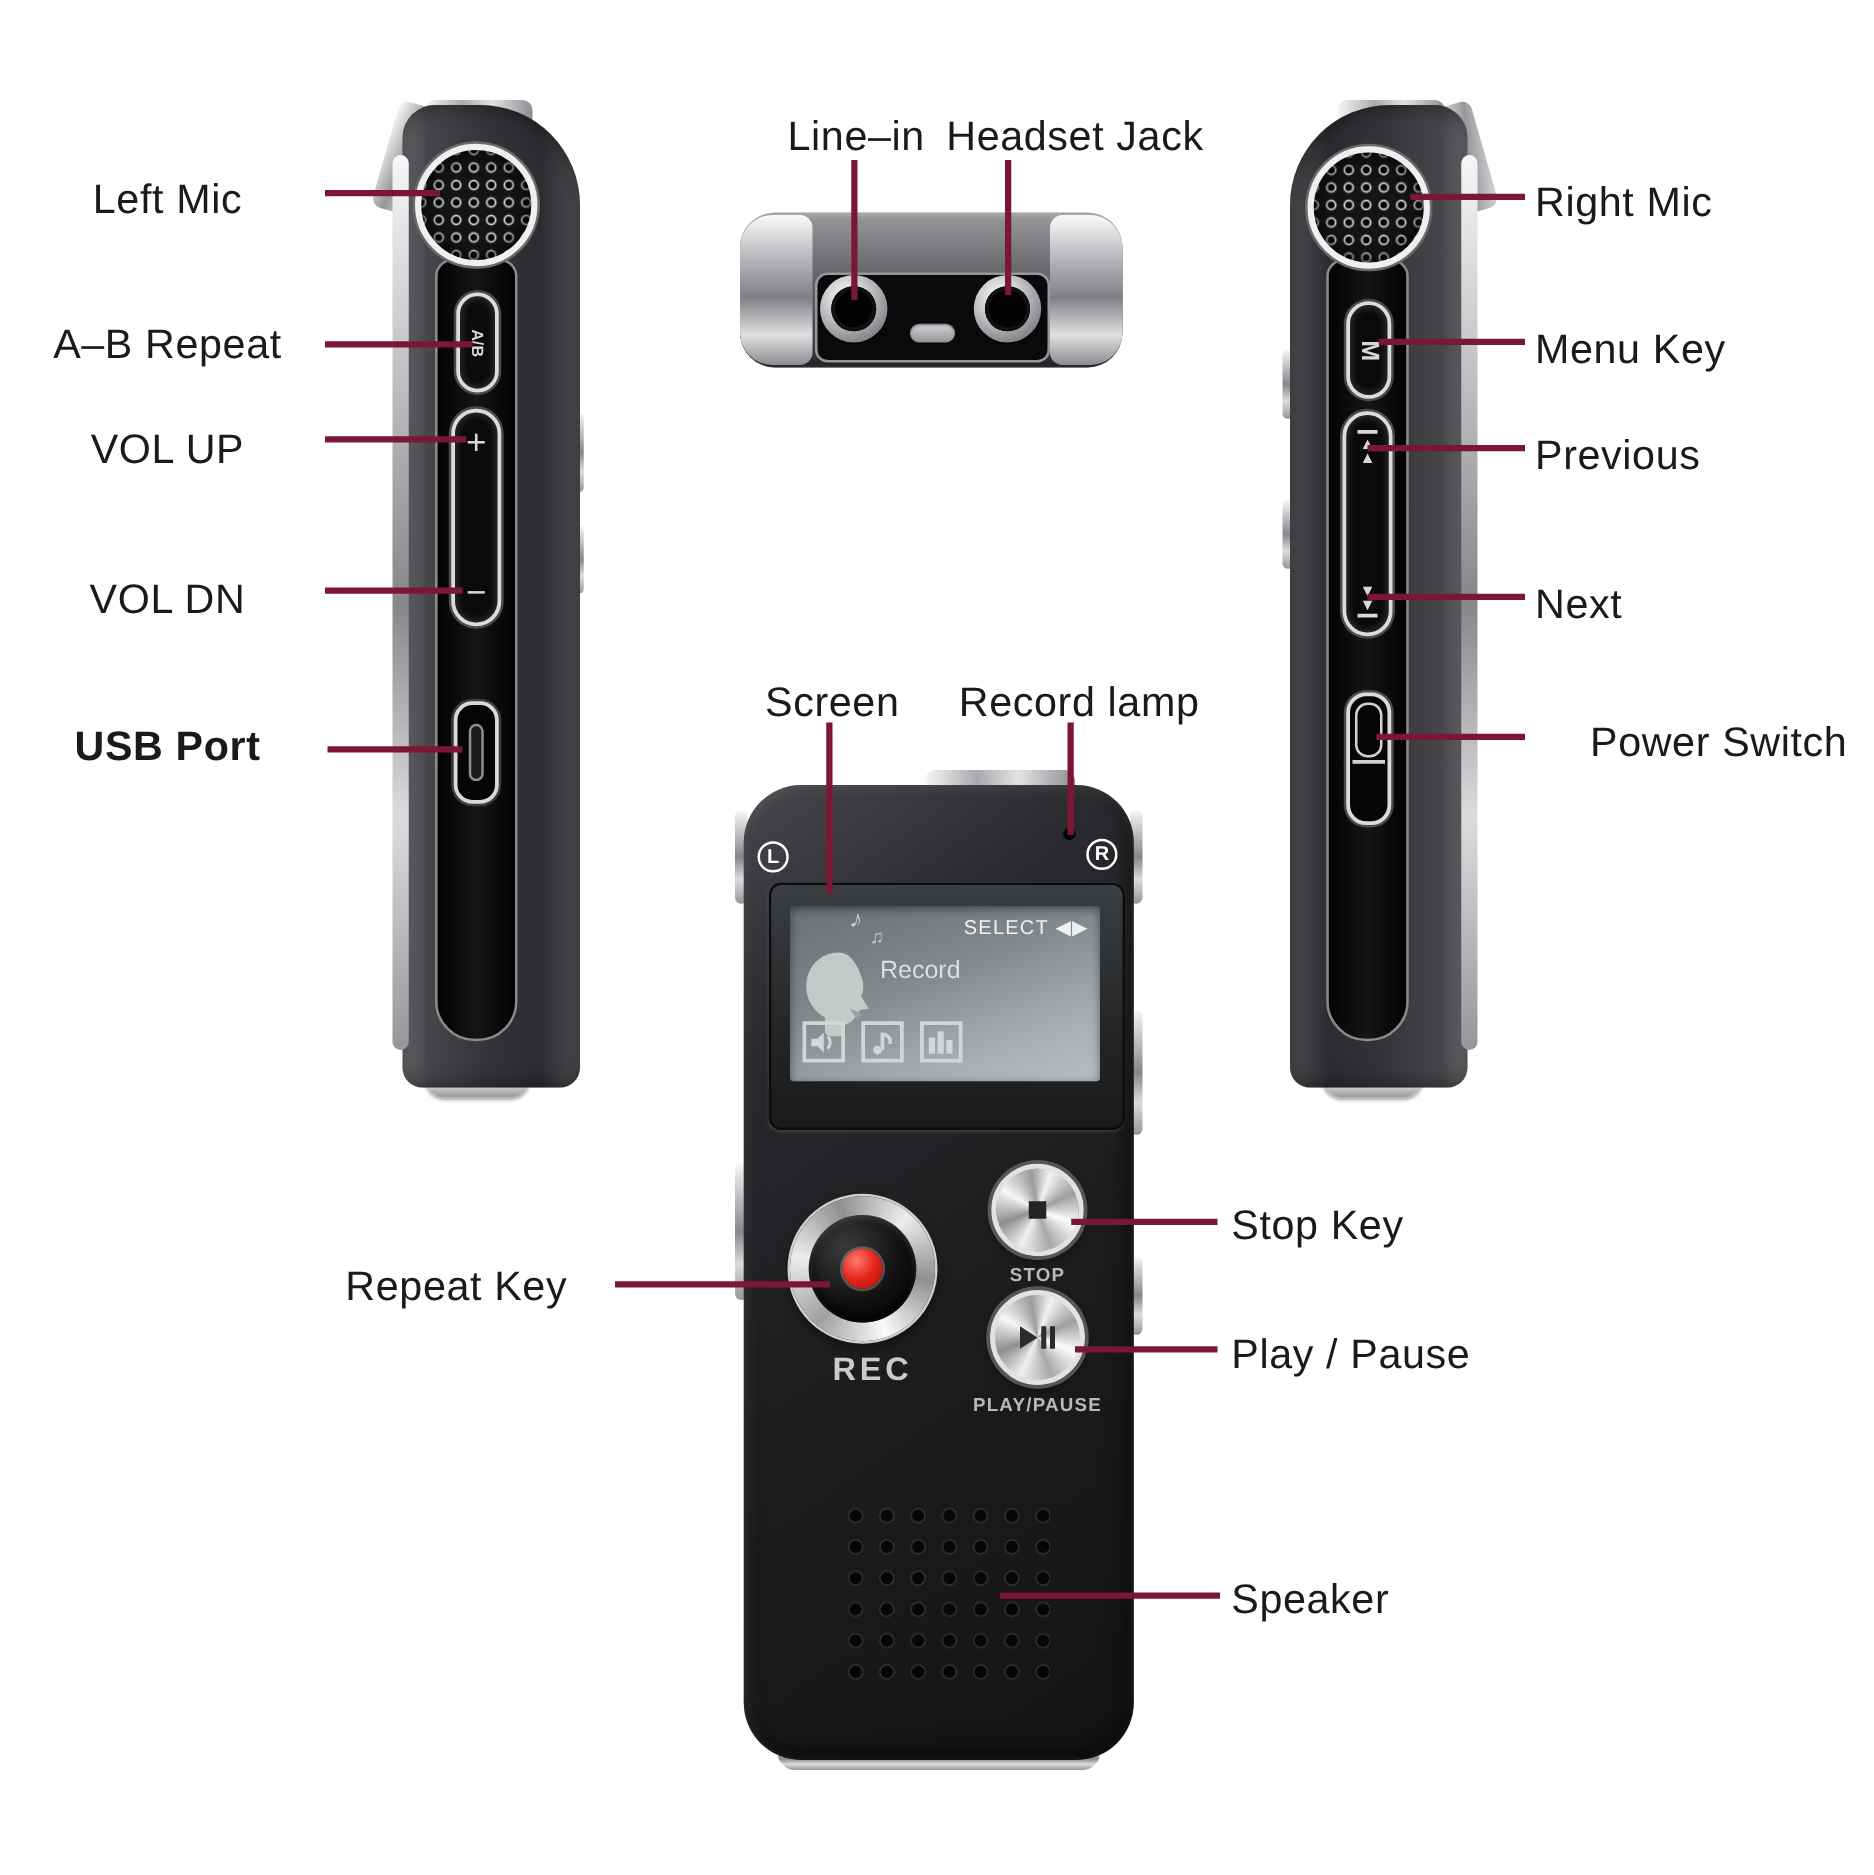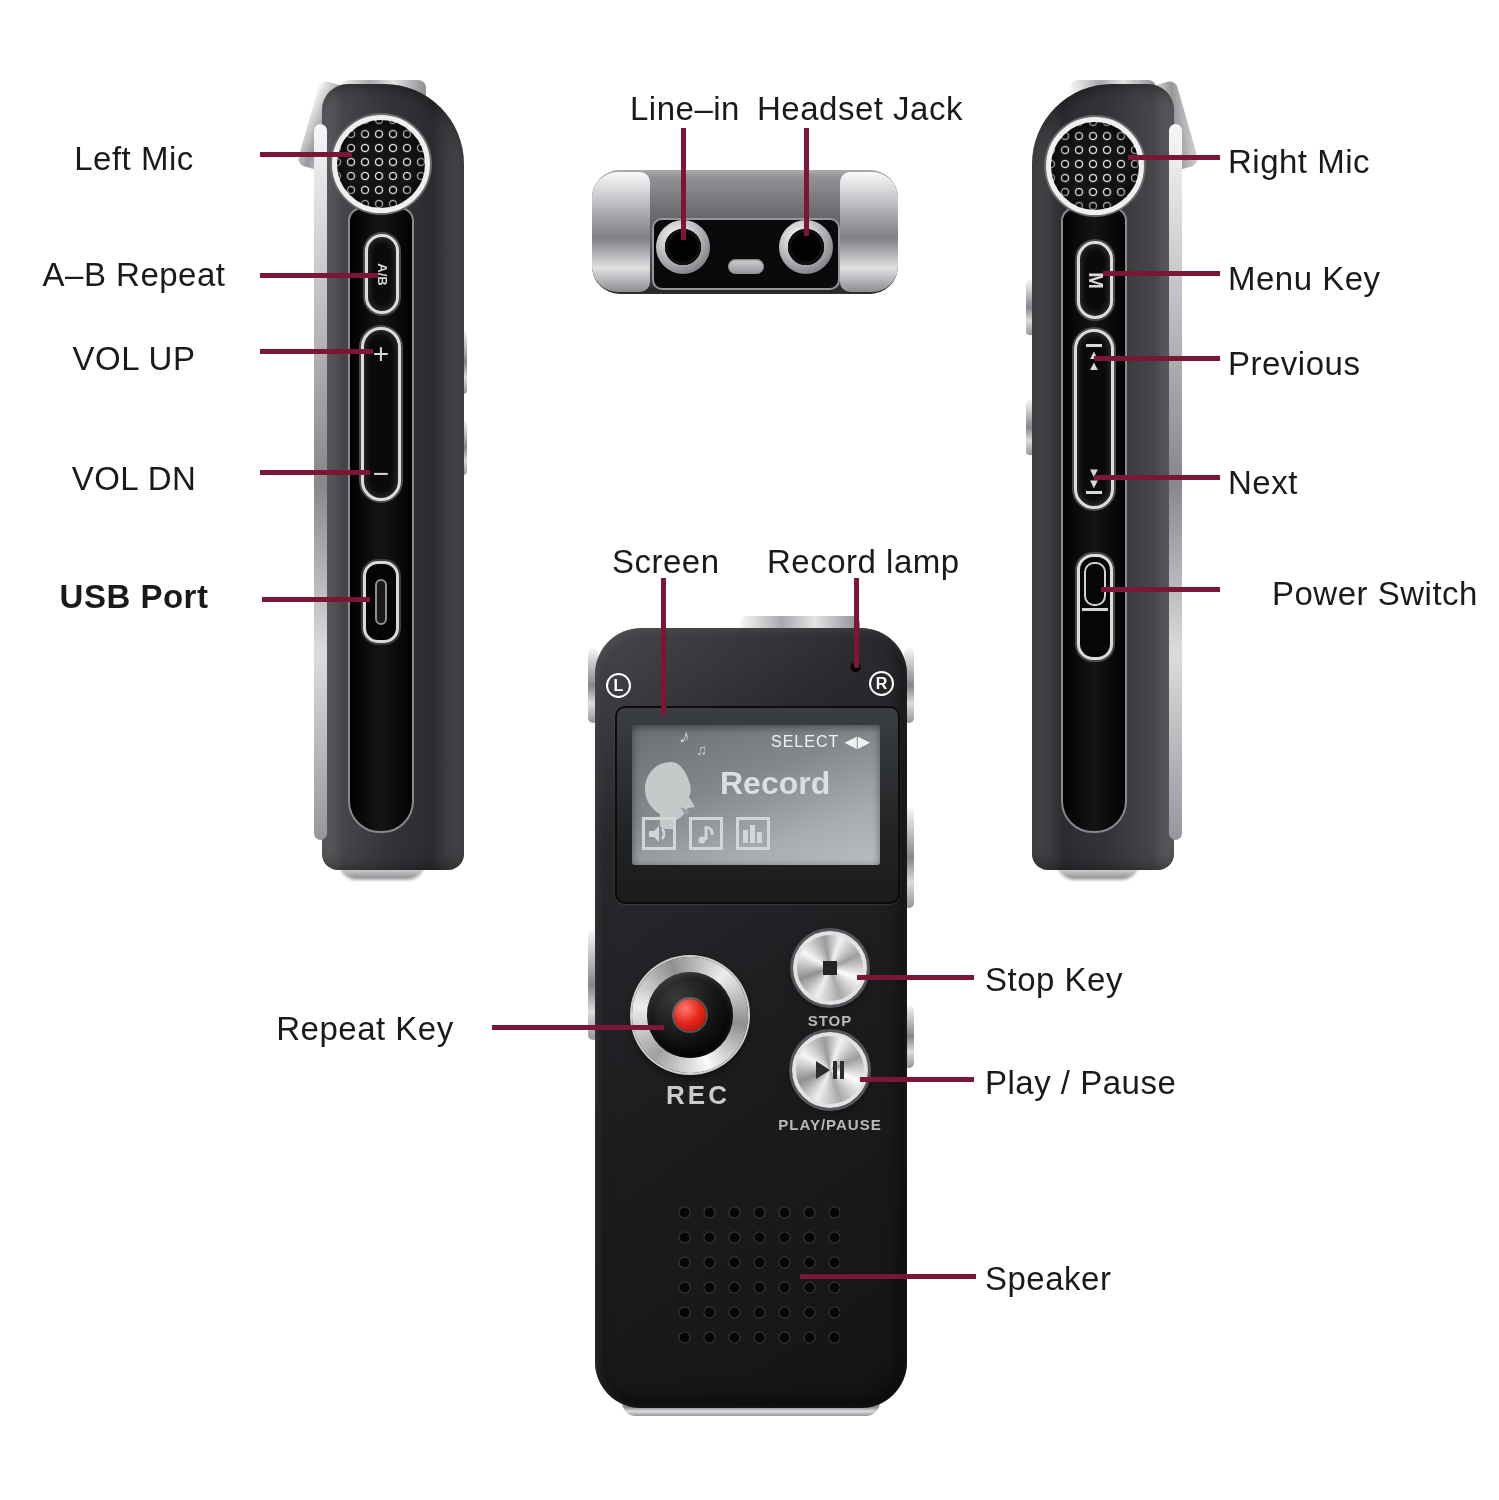--- a/index.html
+++ b/index.html
@@ -152,21 +152,21 @@
   .f-bezel { left:25px; top:78px; width:285px; height:198px; border-radius:10px;
              background:linear-gradient(180deg,#3c3f41,#232527 60%,#191a1b);
              box-shadow:inset 0 0 0 2px #0c0c0d, 0 1px 2px rgba(255,255,255,.12); }
   .lcd { position:absolute; left:17px; top:19px; width:248px; height:140px; border-radius:3px;
          background:linear-gradient(160deg,#6b6f72 0%,#83878a 40%,#a9adaf 75%,#babec0 100%);
          box-shadow:inset 0 2px 8px rgba(0,0,0,.45); overflow:hidden; }
   .lcd-sel { position:absolute; top:7px; right:9px; font-size:16px; color:#f0f2f2; letter-spacing:1px; }
   .lcd-head { position:absolute; left:10px; top:34px; }
   .lcd-note1 { position:absolute; left:48px; top:0px; font-size:20px; color:#c9cccd; transform:rotate(14deg); }
   .lcd-note2 { position:absolute; left:64px; top:16px; font-size:15px; color:#c9cccd; }
-  .lcd-title { position:absolute; left:88px; top:40px; font-size:32px; color:#dcdedf;font-weight:bold; }
+  .lcd-title { position:absolute; left:72px; top:40px; font-size:20px; color:#dcdedf; }
   .lcd-ic { position:absolute; top:92px; width:34px; height:33px; border:3px solid #d3d6d7;
             display:flex; align-items:center; justify-content:center; }
   .ic1 { left:10px; } .ic2 { left:57px; } .ic3 { left:104px; }
   .metal { border-radius:50%; border:4px solid #e2e2e4; position:absolute;
            background:conic-gradient(from 20deg,#f2f2f2 0deg,#9e9e9e 45deg,#fdfdfd 90deg,#a8a8a8 140deg,#efefef 185deg,#8f8f8f 230deg,#f6f6f6 280deg,#9b9b9b 330deg,#f2f2f2 360deg);
            box-shadow:0 0 0 3px #55565a, 0 3px 8px rgba(0,0,0,.55);
            display:flex; align-items:center; justify-content:center; }
   .f-rec { left:42px; top:329px; width:116px; height:116px; border-radius:50%;
            background:conic-gradient(from 40deg,#ededed,#8f8f8f 60deg,#fafafa 120deg,#a0a0a0 180deg,#ededed 240deg,#909090 300deg,#ededed 360deg);
            box-shadow:0 0 0 2px #cfcfcf, 0 4px 10px rgba(0,0,0,.6); }

